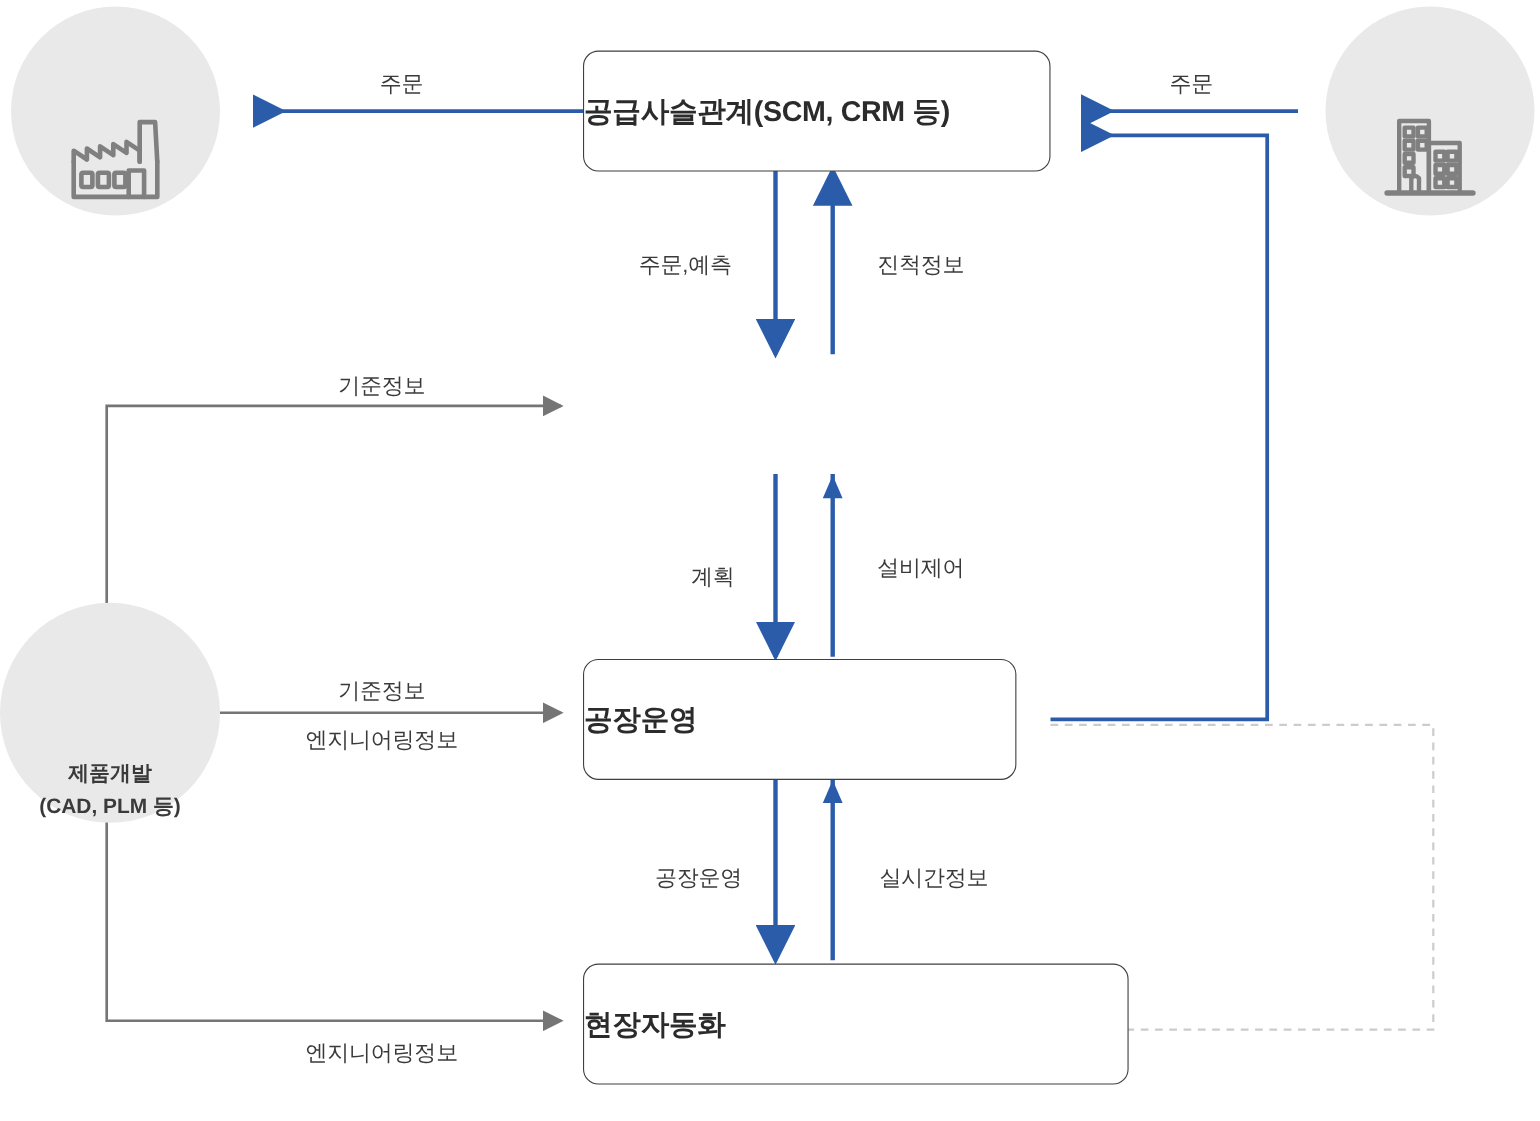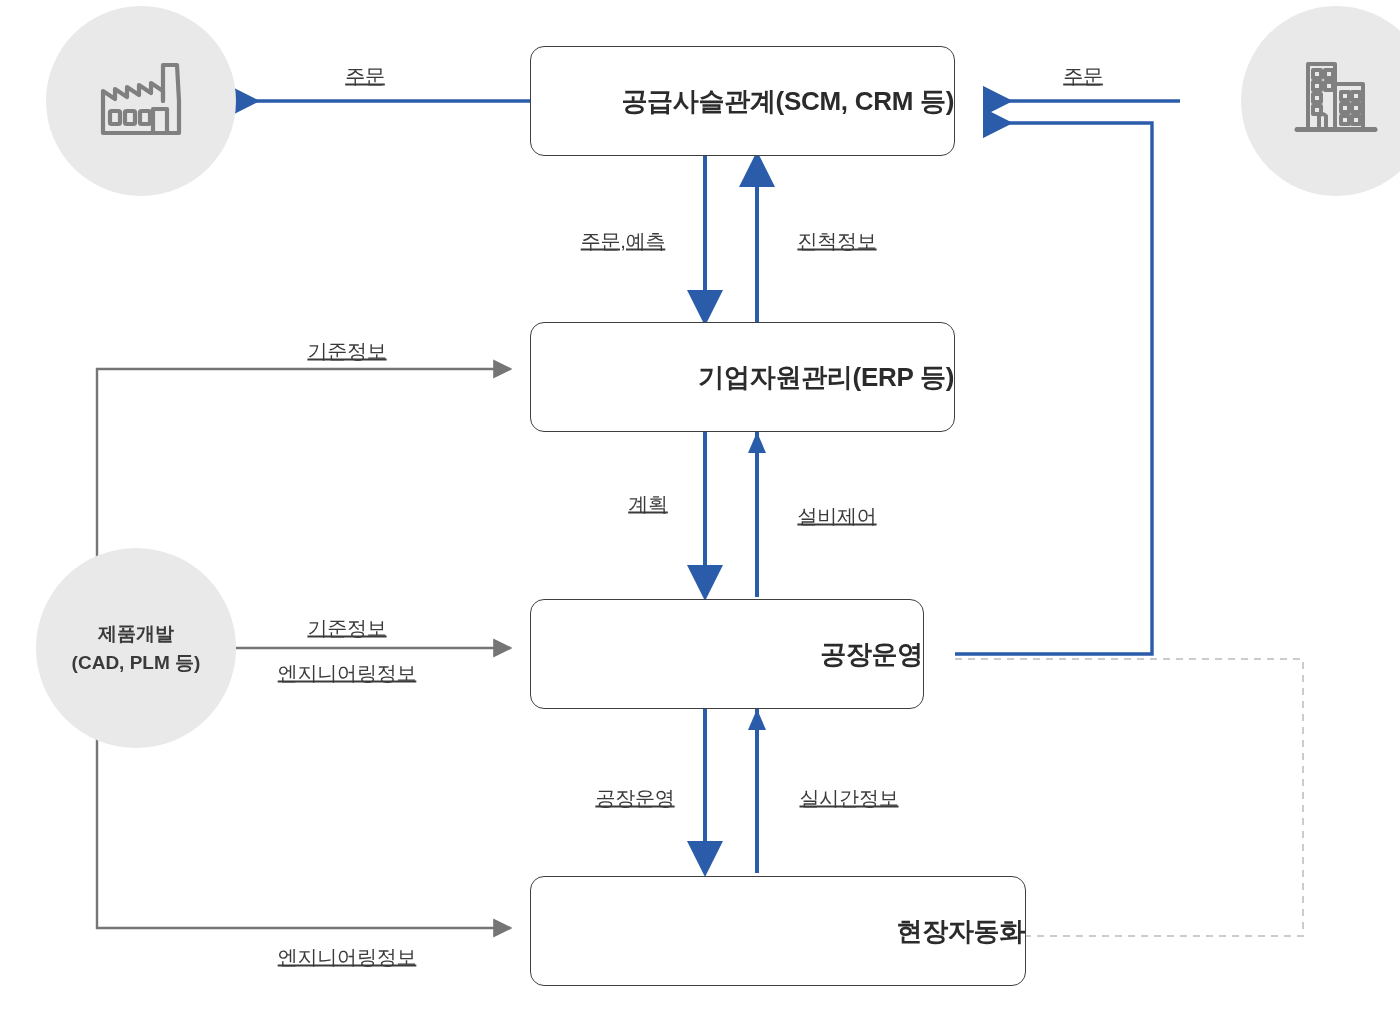--- a/index.html
+++ b/index.html
@@ -30,65 +30,63 @@
 
   
   .node-box {
     position: absolute;
     box-sizing: border-box;
     background: #ffffff;
     border: 1.6px solid #3f3f3f;
     border-radius: 14px;
     display: flex;
     align-items: center;
-    justify-content: flex-end;
+    justify-content: flex-start;
     text-align: center;
     color: #2b2b2b;
     font-weight: 700;
     font-size: 26px;
     letter-spacing: -0.3px;
     z-index: 4;
   }
   .node-circle {
     position: absolute;
     box-sizing: border-box;
     background: #e9e9e9;
     border-radius: 50%;
     display: flex;
     flex-direction: column;
     align-items: center;
-    justify-content: center;
+    justify-content: flex-end;
     text-align: center;
     color: #3a3a3a;
     font-weight: 700;
     font-size: 19px;
     line-height: 1.55;
     z-index: 3;
-    margin-left: 36px;
   }
   .node-circle.icon-only {
     z-index: 3;
   }
   .circle-line-1,
   .circle-line-2 {
     display: block;
     white-space: nowrap;
   }
 
   
   .edge-label {
     position: absolute;
     color: #3a3a3a;
     font-size: 20px;
     font-weight: 400;
     white-space: nowrap;
     letter-spacing: -0.2px;
     z-index: 6;
     background: transparent;
-    text-decoration: underline;
   }
   .edge-label.centered {
     transform: translate(-50%, -50%);
   }
 </style>
 </head>
 <body>
 
 <div id="diagram-root">
 
@@ -207,23 +205,20 @@
           <path d="M28 76 L28 63 Q31.5 59 35 63 L35 76"></path>
         </g>
       </svg>
     </span>
   </div>
 
   <div class="node-box" style="left:530px; top:46px; width:425px; height:110px;">
     <span>공급사슬관계(SCM, CRM 등)</span>
   </div>
 
-  <div class="node-box" style="left:530px; top:322px; width:425px; height:110px;">
-    <span>기업자원관리(ERP 등)</span>
-  </div>
 
   <div class="node-box" style="left:530px; top:599px; width:394px; height:110px;">
     <span>공장운영</span>
   </div>
 
   <div class="node-box" style="left:530px; top:876px; width:496px; height:110px;">
     <span>현장자동화</span>
   </div>
 
   <div class="node-circle" style="left:0px; top:548px; width:200px; height:200px;">
@@ -233,21 +228,21 @@
 
 
   <div class="edge-label centered" style="left:365px; top:76px;">주문</div>
 
   <div class="edge-label centered" style="left:1083px; top:76px;">주문</div>
 
   <div class="edge-label centered" style="left:623px; top:241px;">주문,예측</div>
 
   <div class="edge-label centered" style="left:837px; top:241px;">진척정보</div>
 
-  <div class="edge-label centered" style="left:648px; top:504px;">계획</div>
+  <div class="edge-label centered" style="left:648px; top:524px;">계획</div>
 
   <div class="edge-label centered" style="left:837px; top:516px;">설비제어</div>
 
   <div class="edge-label centered" style="left:635px; top:798px;">공장운영</div>
 
   <div class="edge-label centered" style="left:849px; top:798px;">실시간정보</div>
 
   <div class="edge-label centered" style="left:347px; top:351px;">기준정보</div>
 
   <div class="edge-label centered" style="left:347px; top:628px;">기준정보</div>

